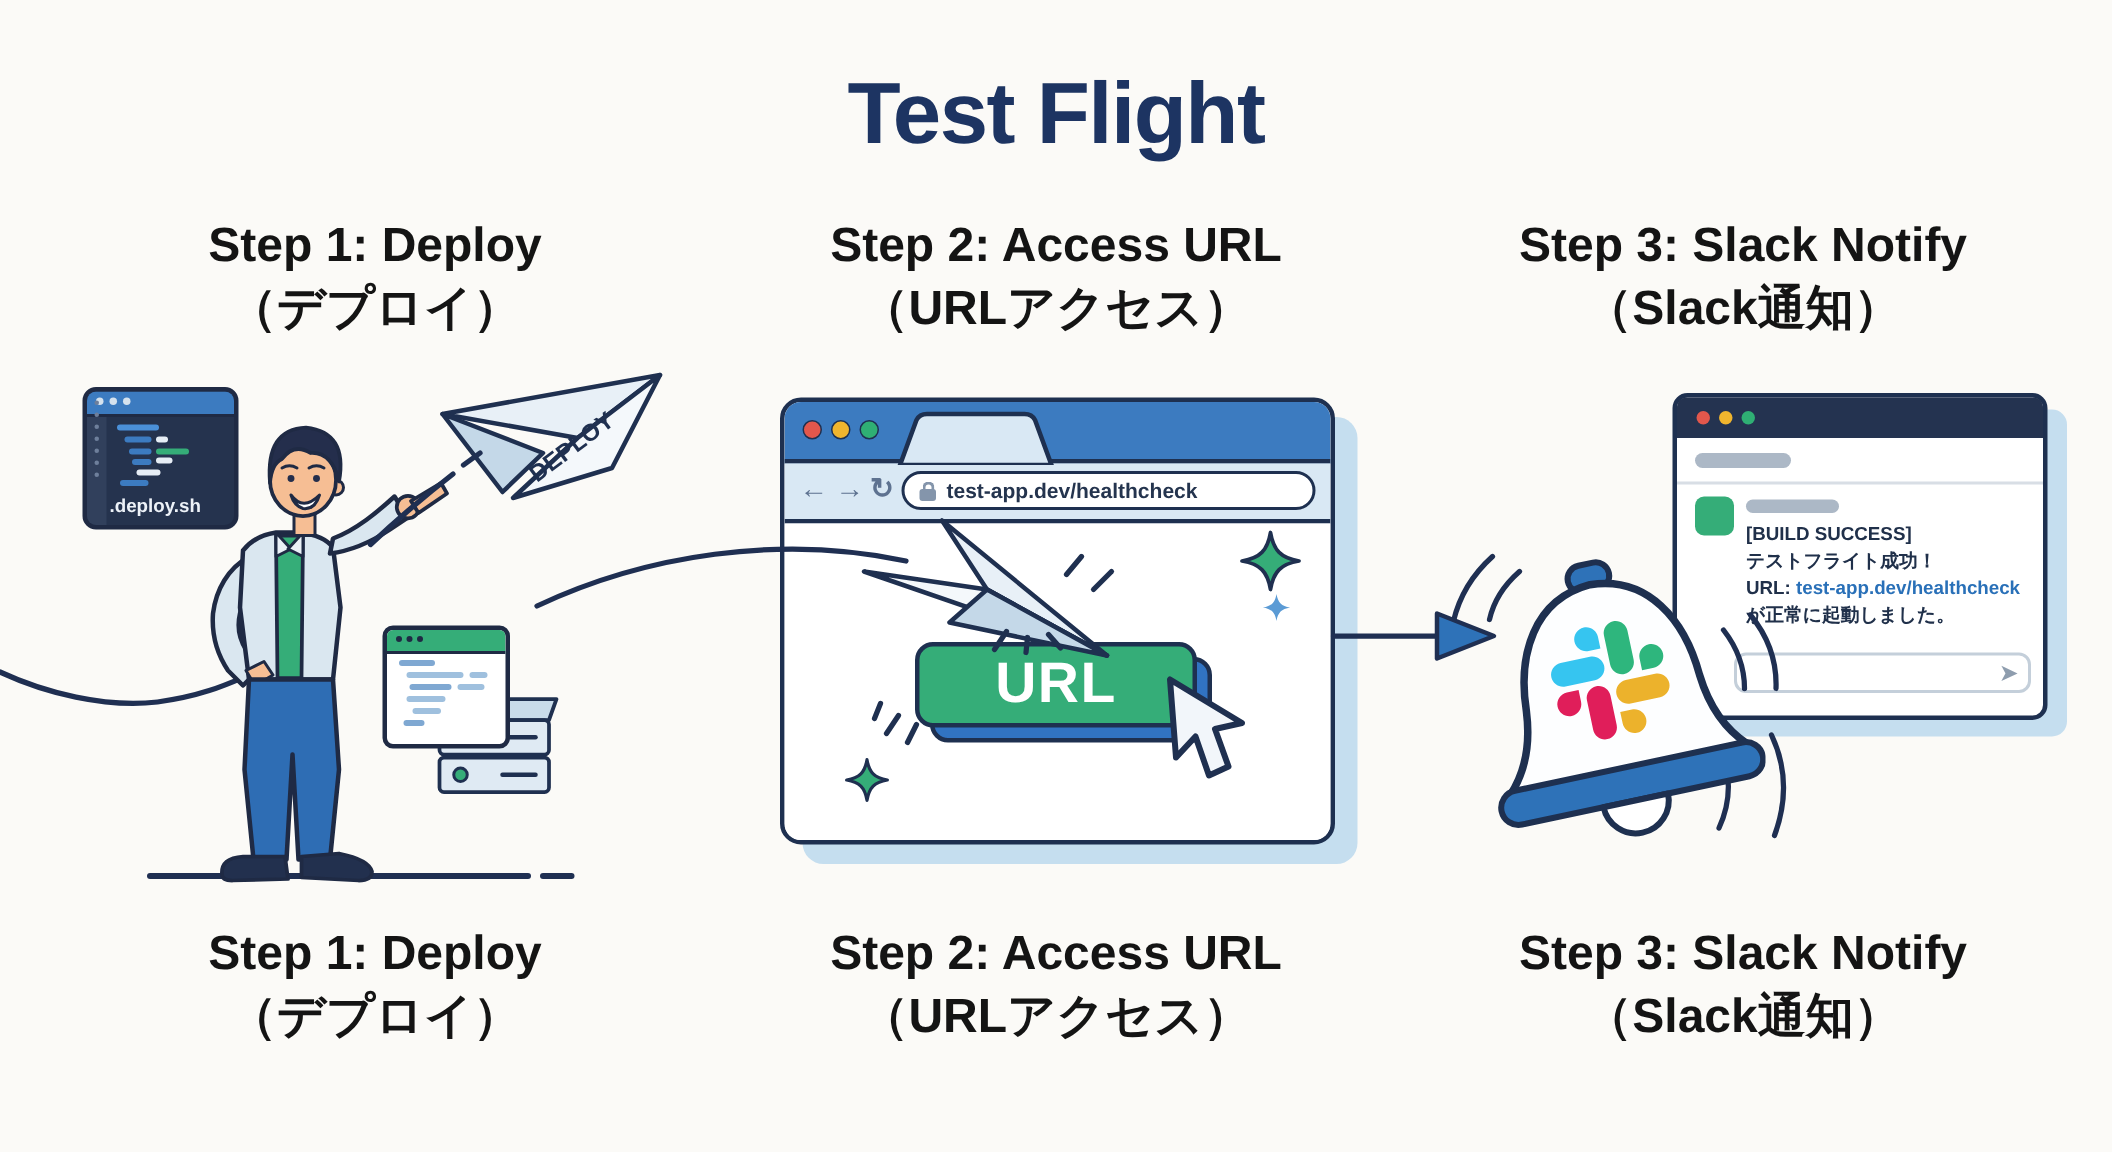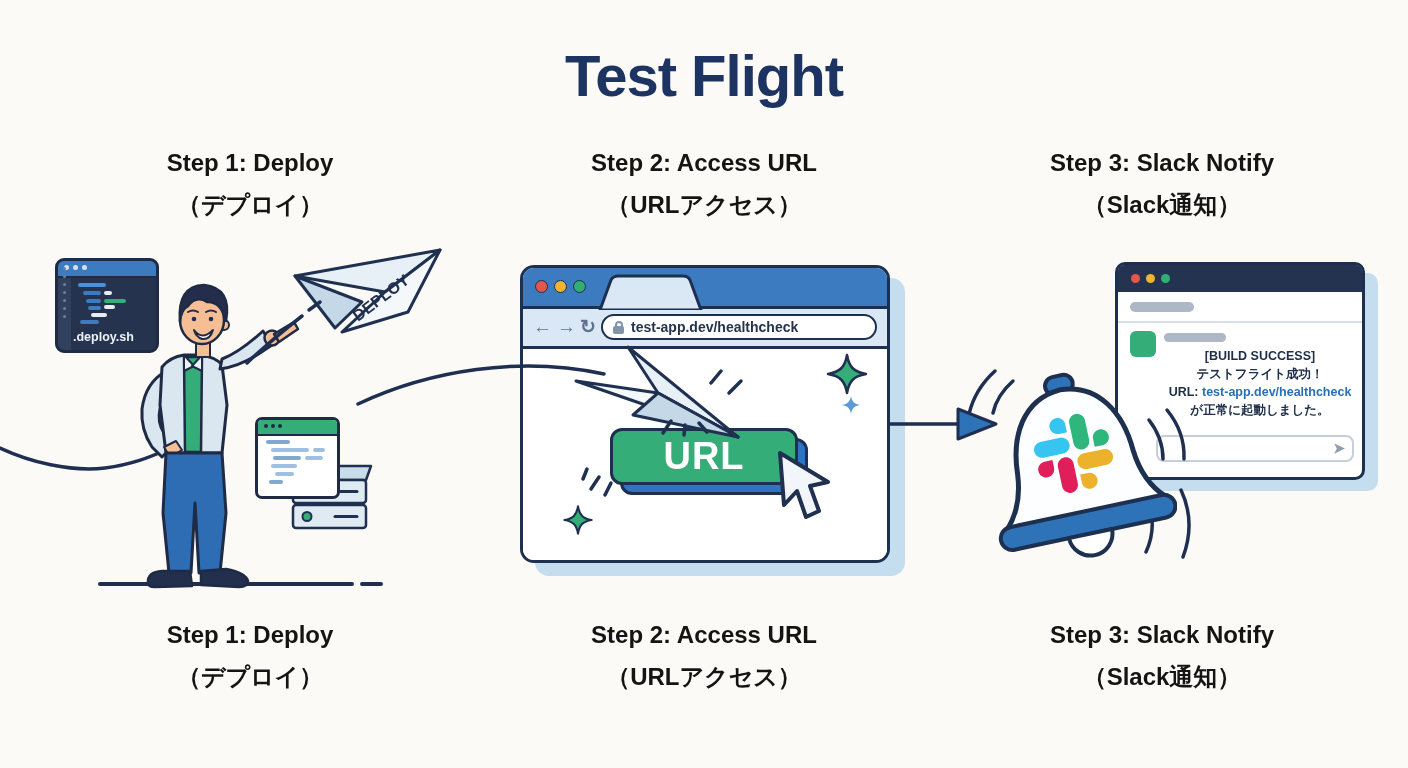--- a/index.html
+++ b/index.html
@@ -6,21 +6,21 @@
   .canvas{
     position:relative;width:1408px;height:768px;background:#FBFAF7;overflow:hidden;
     font-family:"Liberation Sans",sans-serif;
   }
   
   .page-title{
     position:absolute;left:0;right:0;top:42px;margin:0;text-align:center;
     font-size:58px;font-weight:bold;color:#1D3462;letter-spacing:-1px;
   }
   .step-label{position:absolute;width:480px;text-align:center;font-weight:bold;color:#141414;
-    font-size:24px;line-height:42px;}
+    font-size:32px;line-height:42px;}
   .step-label.top{top:142px}
   .step-label.bottom{top:614px}
   .pos1{left:10px}.pos2{left:464px}.pos3{left:922px}
 
   
   svg.layer{position:absolute;left:0;top:0;pointer-events:none;}
   .z-back{z-index:1}.z-mid{z-index:10}.z-front{z-index:30}
 
   
   .terminal{position:absolute;left:55px;top:258px;width:104px;height:95px;z-index:12;
@@ -55,21 +55,21 @@
   .content{position:relative;height:214px;background:#fff;padding-left:41px;}
   .btn-shadow{position:absolute;left:97px;top:89px;width:188px;height:57px;background:#3173C2;
     border:3px solid #1E3050;border-radius:12px;box-sizing:border-box;}
   .url-btn{position:absolute;left:87px;top:79px;width:188px;height:57px;background:#35AD78;
     border:3px solid #1E3050;border-radius:12px;box-sizing:border-box;display:flex;align-items:center;
     justify-content:center;color:#fff;font-size:38px;font-weight:bold;letter-spacing:1px;}
 
   
   .notif{position:absolute;left:1115px;top:262px;width:250px;height:218px;z-index:25;
     background:#fff;border:3px solid #1E3050;border-radius:10px;box-sizing:border-box;
-    box-shadow:13px 11px 0 0 #C5DEEF;text-align:center;}
+    box-shadow:13px 11px 0 0 #C5DEEF;}
   .notif .nbar{height:27px;background:#243350;border-radius:6px 6px 0 0;position:relative;}
   .ph{position:absolute;background:#ACB8C6;border-radius:5px;}
   .divider{position:absolute;left:0;right:0;top:56px;height:2px;background:#D8DEE5;}
   .avatar{position:absolute;left:12px;top:66px;width:26px;height:26px;border-radius:6px;background:#35AD78;}
   .msg{position:absolute;left:46px;top:82px;width:192px;font-size:12.5px;line-height:18px;
     font-weight:bold;color:#20304A;}
   .msg .link{color:#2970B8;}
   .sendbox{position:absolute;left:38px;top:170px;width:198px;height:27px;border:2px solid #C4CFDA;
     border-radius:8px;box-sizing:border-box;}
   .sendicon{position:absolute;right:7px;top:3px;color:#8E9DAE;font-size:14px;font-weight:bold;}

